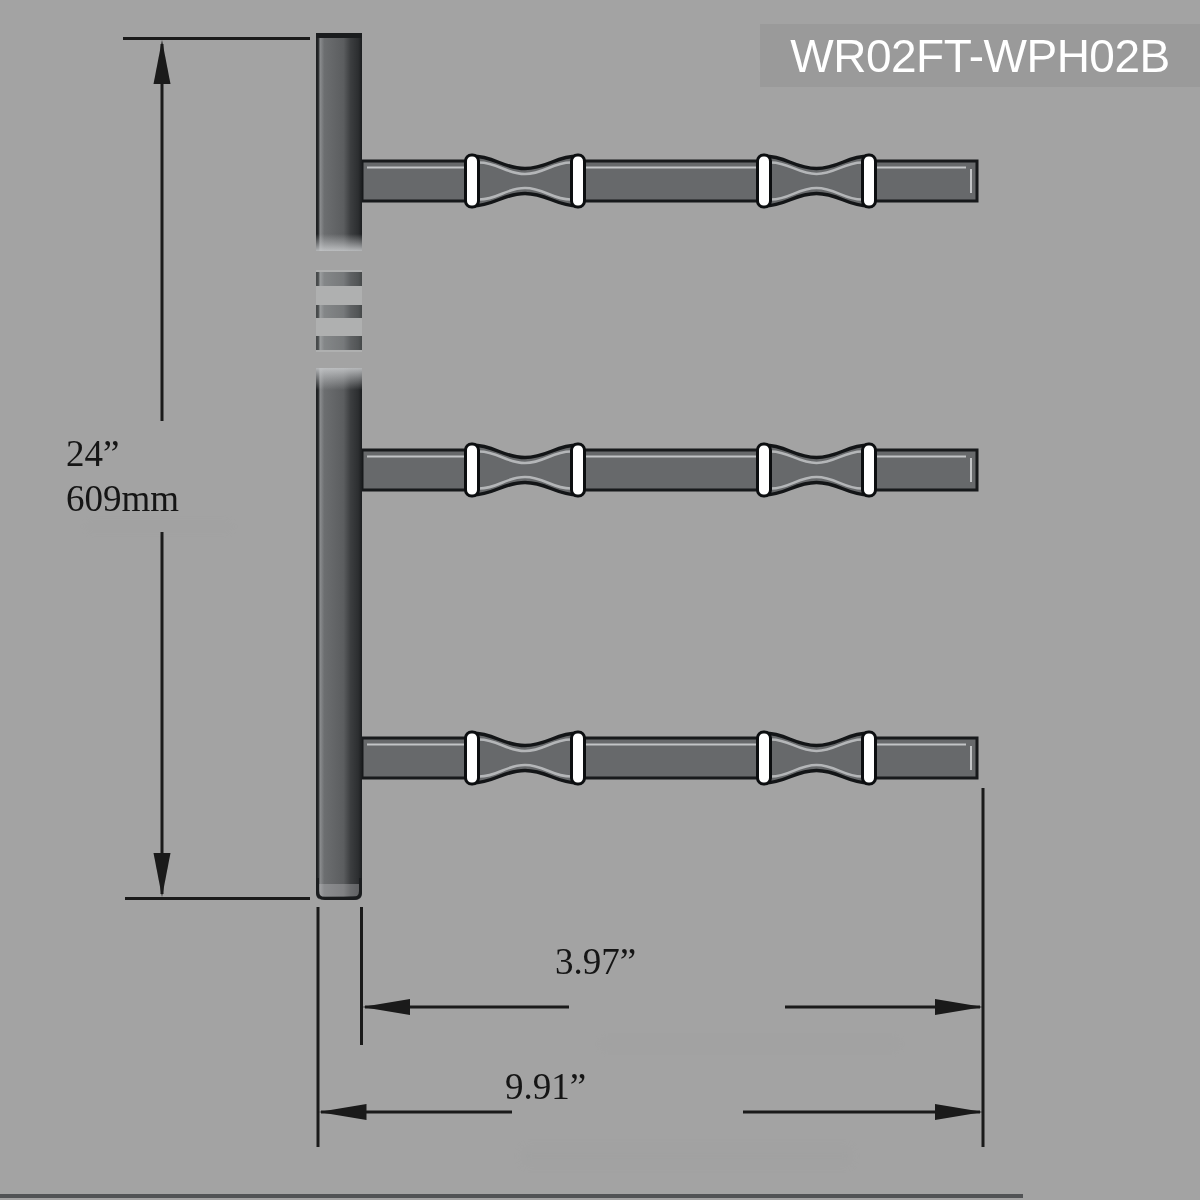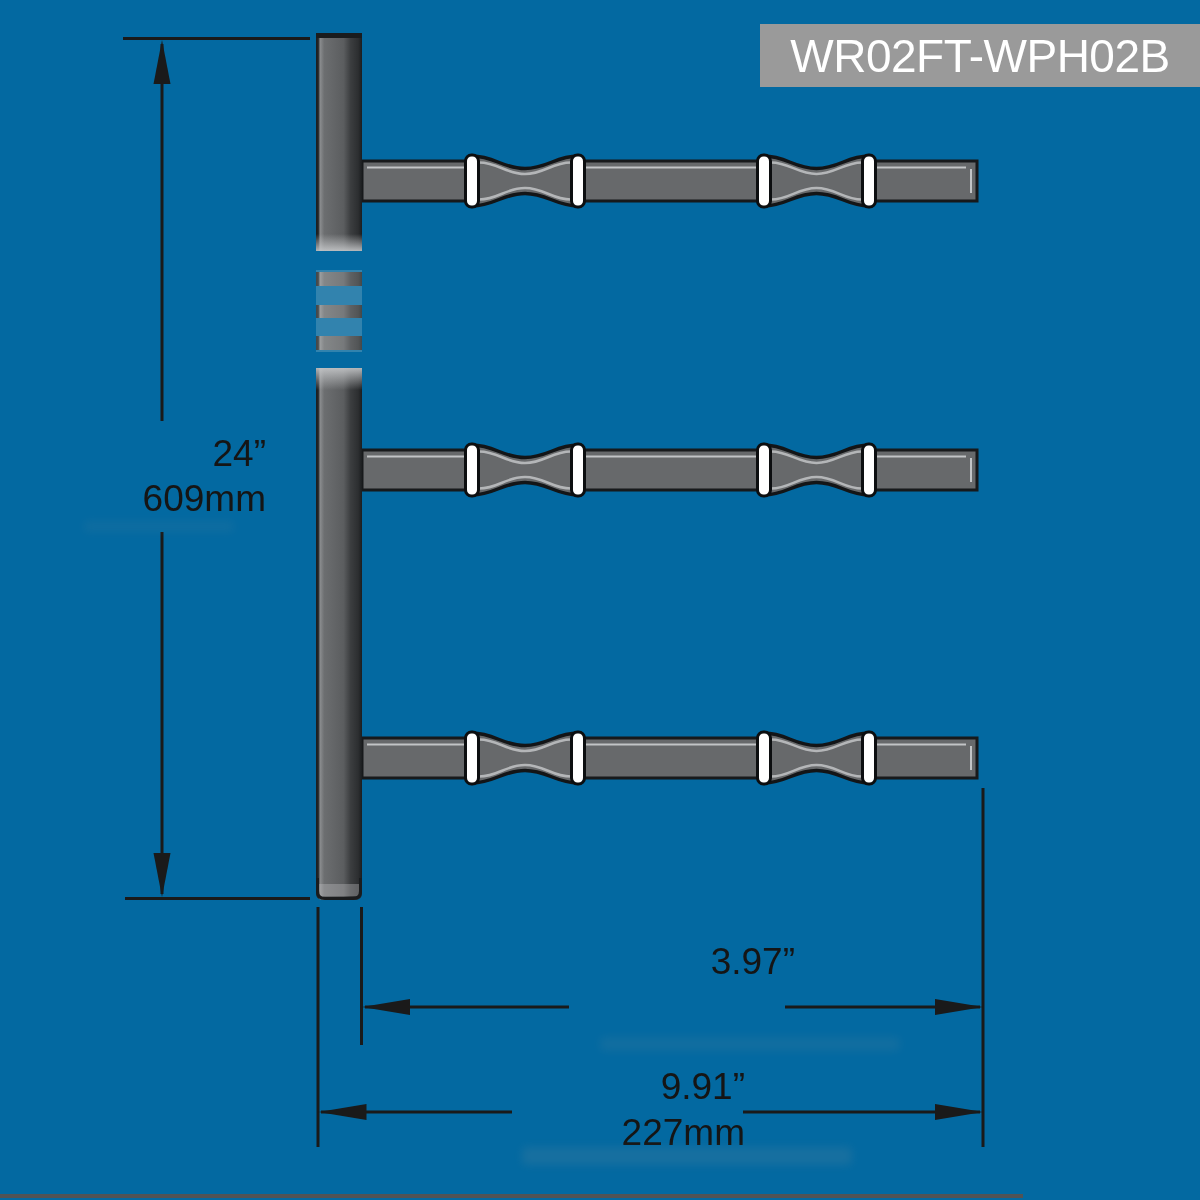--- a/index.html
+++ b/index.html
@@ -1,28 +1,29 @@
 <!DOCTYPE html>
 <html><head>
 <meta charset="utf-8">
 <style>
   html,body{margin:0;padding:0;background:#ffffff;}
   .canvas{
-    position:relative;width:1200px;height:1200px;background:#0369a1;overflow:hidden;
+    position:relative;width:1200px;height:1200px;background:#a3a3a3;overflow:hidden;
     font-family:"Liberation Sans","DejaVu Sans",sans-serif;
   }
   .canvas svg{position:absolute;left:0;top:0;}
   .badge{
     position:absolute;left:760px;top:24px;width:440px;height:63px;
     background:#9a9a9a;color:#ffffff;display:flex;align-items:center;justify-content:center;
     font-size:46px;font-weight:400;letter-spacing:-0.5px;white-space:nowrap;
   }
   .dim-label{
-    position:absolute;color:#151515;text-align:right;font-size:37px;line-height:46px;
+    position:absolute;color:#151515;text-align:left;font-size:37px;line-height:46px;
     white-space:nowrap;
+    font-family:Liberation Serif, serif;
   }
   .dim-label .ln{display:block;}
   .height-label{left:66px;top:431px;width:200px;line-height:45px;}
   .span850-label{left:555px;top:939px;width:240px;}
   .span894-label{left:505px;top:1064px;width:240px;}
   .smudge{
     position:absolute;background:rgba(150,152,154,0.45);filter:blur(4px);
     border-radius:4px;opacity:0.35;
   }
   .smudge.s1{left:84px;top:521px;width:150px;height:11px;opacity:0.18;}
@@ -141,20 +142,19 @@
     <span class="ln">24”</span>
     <span class="ln">609mm</span>
   </div>
 
   <div class="dim-label span850-label">
     <span class="ln">3.97”</span>
   </div>
 
   <div class="dim-label span894-label">
     <span class="ln">9.91”</span>
-    <span class="ln">227mm</span>
   </div>
 
   <div class="smudge s1"></div>
   <div class="smudge s2"></div>
   <div class="smudge s3"></div>
 
 </div>
 
 </body></html>

